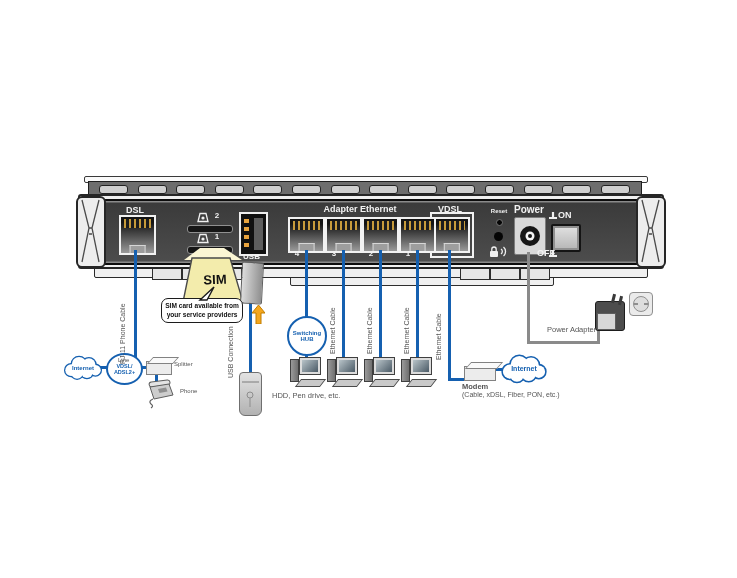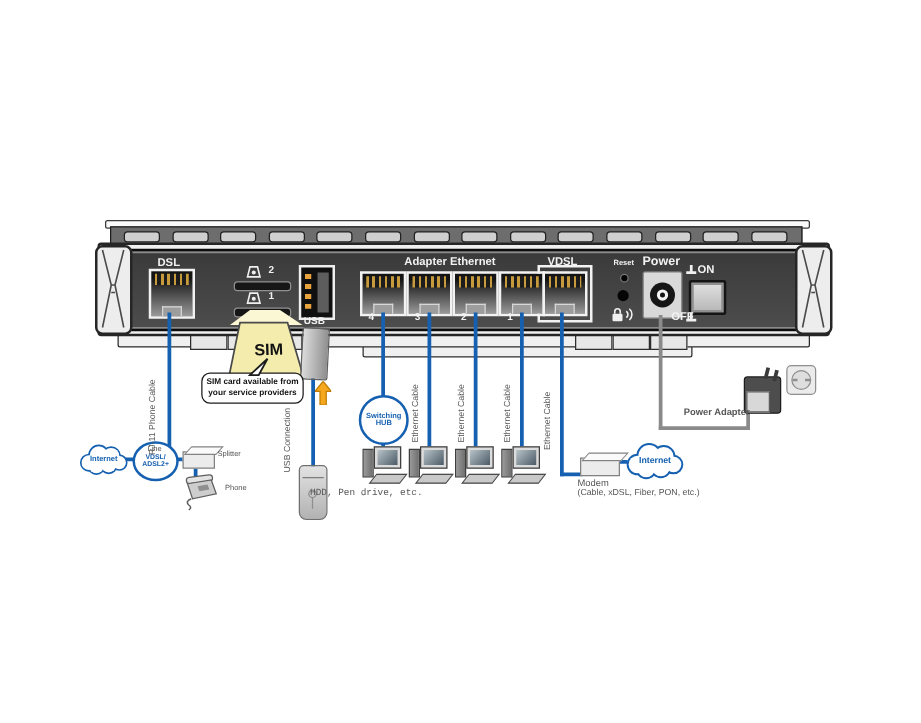--- a/index.html
+++ b/index.html
@@ -256,21 +256,21 @@
     <polygon points="6.5,0 13,8 9,8 9,19 4,19 4,8 0,8" fill="#f5a71d" stroke="#c07c00" stroke-width="1"></polygon>
   </svg>
   <div class="vtext" style="left:227px;top:300px;height:78px;">USB Connection</div>
   <div class="stick" style="left:239px;top:372px;width:21px;height:42px;border-radius:4px 4px 6px 6px;">
     <svg width="21" height="42">
         <line x1="2" y1="9" x2="19" y2="9" stroke="#7d7d7d"></line>
         <circle cx="10" cy="22" r="3" fill="none" stroke="#8d8d8d"></circle>
         <line x1="10" y1="25" x2="10" y2="34" stroke="#8d8d8d"></line>
       </svg>
   </div>
-  <div class="lbl" style="left:248px;top:391px;font-family:Liberation Mono, monospace;">HDD, Pen drive, etc.</div>
+  <div class="lbl" style="left:272px;top:391px;">HDD, Pen drive, etc.</div>
 
   <div class="hub" style="border-color:#1560b0;color:#1560b0;">
     <span>Switching</span>
     <span>HUB</span>
   </div>
   <div class="vtext" style="left:329px;top:294px;height:60px;">Ethernet Cable</div>
   <div class="vtext" style="left:366px;top:294px;height:60px;">Ethernet Cable</div>
   <div class="vtext" style="left:403px;top:294px;height:60px;">Ethernet Cable</div>
   <div class="computer" style="left:290px;top:355px;">
     <div class="pc-tower"></div>
@@ -298,21 +298,21 @@
       <div class="pc-mon">
         <div class="pc-scr"></div>
       </div>
       <div class="pc-kbd"></div>
   </div>
 
   <div class="vtext" style="left:435px;top:298px;height:62px;">Ethernet Cable</div>
   <div class="box3d" style="left:464px;top:366px;width:30px;height:13px;">
       <div class="top"></div>
     </div>
-  <div class="lbl" style="left:462px;top:382px;font-weight:normal;">Modem</div>
+  <div class="lbl" style="left:462px;top:382px;font-weight:bold;">Modem</div>
   <div class="lbl" style="left:462px;top:391px;font-size:7px;">(Cable, xDSL, Fiber, PON, etc.)</div>
   <div class="cloud" style="left:499px;top:353px;width:50px;height:31px;">
     <svg width="50" height="31" viewBox="0 0 64 38">
       <g stroke="#1560b0" stroke-width="4" fill="#fff">
         <circle cx="14" cy="23" r="9"></circle>
           <circle cx="26" cy="14" r="11"></circle>
           <circle cx="41" cy="15" r="10"></circle>
         <circle cx="51" cy="23" r="8"></circle>
           <circle cx="38" cy="26" r="9"></circle>
           <circle cx="23" cy="27" r="9"></circle>
@@ -322,21 +322,21 @@
           <circle cx="26" cy="14" r="11"></circle>
           <circle cx="41" cy="15" r="10"></circle>
         <circle cx="51" cy="23" r="8"></circle>
           <circle cx="38" cy="26" r="9"></circle>
           <circle cx="23" cy="27" r="9"></circle>
       </g>
     </svg>
     <div class="cloudtxt" style="font-size:7px;color:#1560b0;">Internet</div>
   </div>
 
-  <div class="lbl" style="left:534px;top:325px;font-weight:bold;padding-left:13px;">Power Adapter</div>
+  <div class="lbl" style="left:534px;top:325px;font-weight:normal;padding-left:13px;">Power Adapter</div>
   <div class="adapter">
       <div class="face"></div>
     </div>
   <div class="prong" style="left:612px;top:294px;transform:rotate(14deg);"></div>
   <div class="prong" style="left:619px;top:296px;transform:rotate(14deg);"></div>
   <div class="outlet">
       <div class="ring"></div>
       <div class="s1"></div>
       <div class="s2"></div>
     </div>

